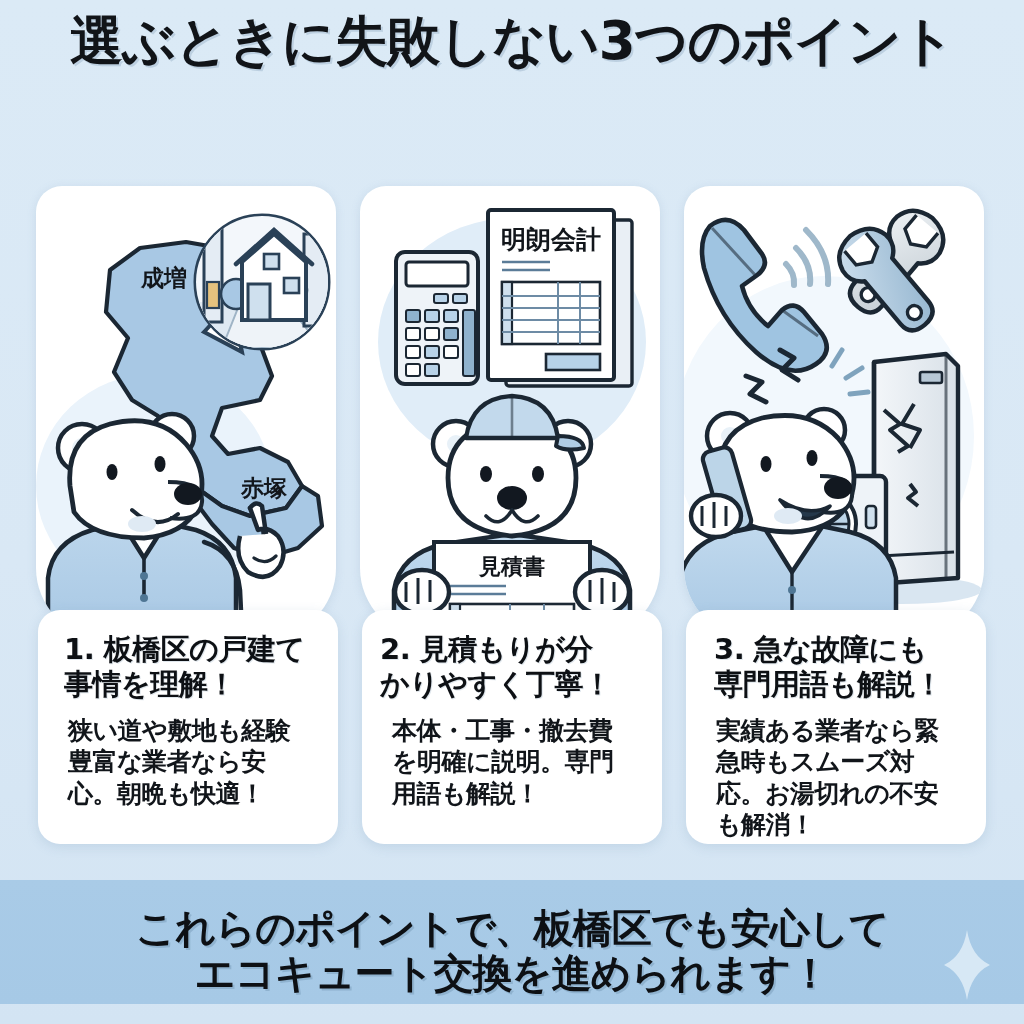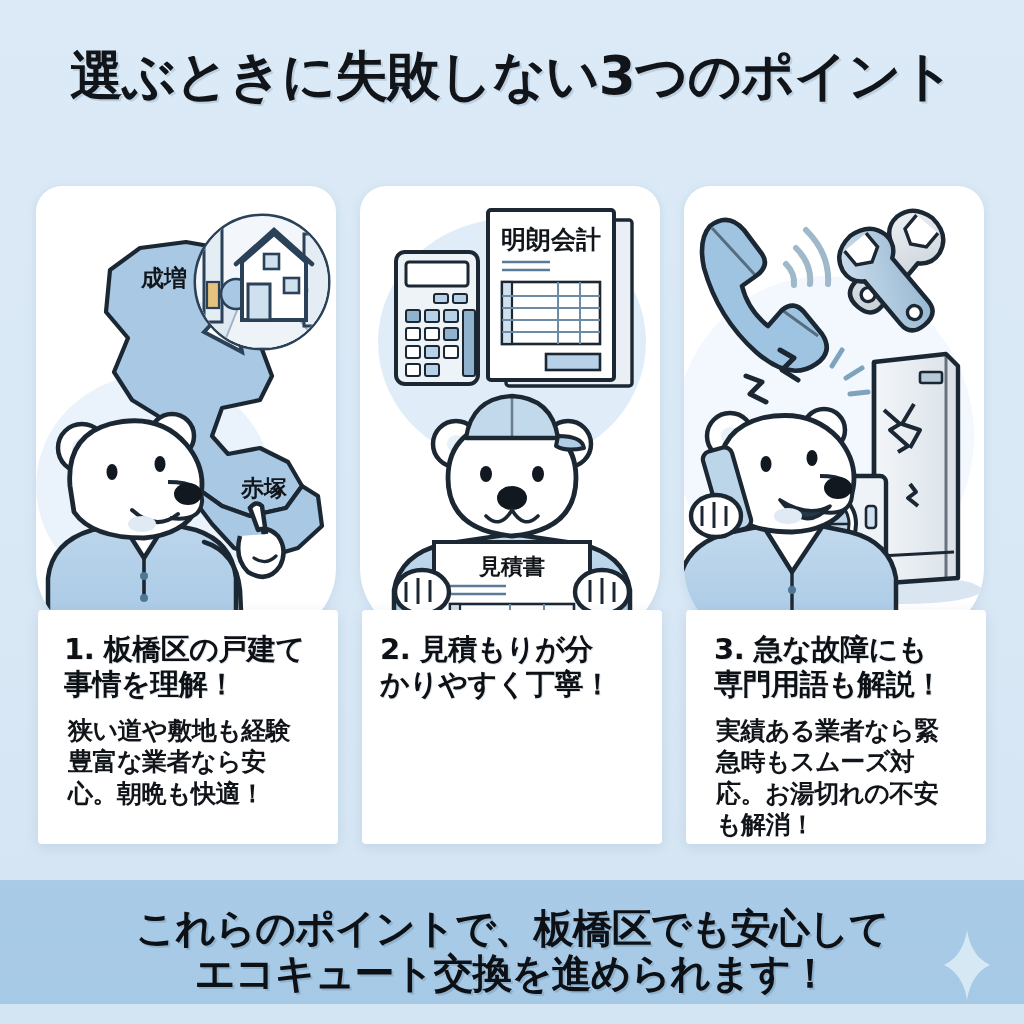--- a/index.html
+++ b/index.html
@@ -19,21 +19,21 @@
   .title-line{
     display:block;
     font-weight:900;
     color:#111418;
     font-size:53px;
     letter-spacing:-1px;
     text-shadow:2px 2px 0 rgba(120,150,175,.30);
     white-space:nowrap;
   }
   .title-line.l1{font-size:53px;margin-bottom:8px;}
-  .title-line.l2{font-size:53px;margin-top:35px;}
+  .title-line.l2{font-size:53px;}
 
   
   .cols{position:absolute;left:0;top:186px;width:1024px;height:680px;}
   .col{position:absolute;top:0;width:304px;height:680px;}
   .col.c1{left:36px;}
   .col.c2{left:360px;}
   .col.c3{left:684px;}
 
   
   .illus-card{
@@ -41,21 +41,21 @@
     background:#ffffff;
     border-radius:26px 26px 70px 70px;
     box-shadow:0 2px 10px rgba(110,145,175,.18);
     overflow:hidden;
   }
   .illus-inner{position:absolute;inset:0;}
 
   
   .text-card{
     position:absolute;left:2px;top:424px;width:300px;height:234px;
-    background:#ffffff;border-radius:4px;
+    background:#ffffff;border-radius:22px;
     box-shadow:0 3px 12px rgba(110,145,175,.20);
     padding:22px 18px 14px 18px;
     box-sizing:border-box;
   }
   .card-head{
     font-weight:900;color:#0d1014;font-size:29px;line-height:1.22;
     letter-spacing:-0.5px;margin:0 0 6px 0;
     text-shadow:1px 1px 0 rgba(130,160,185,.25);
   }
   .card-body{
@@ -287,20 +287,21 @@
             </g>
           </g>
         </svg>
       </div>
 
       <div class="text-card">
         <div class="card-head">
           <span>2. 見積もりが分</span><br>
           <span>かりやすく丁寧！</span>
         </div>
+        <p class="card-body">本体・工事・撤去費を明確に説明。専門用語も解説！</p>
       </div>
     </div>
 
     <div class="col c3">
       <div class="illus-card">
         <svg class="illus-inner" viewBox="0 0 304 452" width="304" height="452">
           <defs>
             <linearGradient id="shirt3" x1="0" y1="0" x2="0" y2="1">
               <stop offset="0" stop-color="#c2daee"></stop>
                 <stop offset="1" stop-color="#a8c8e4"></stop>

